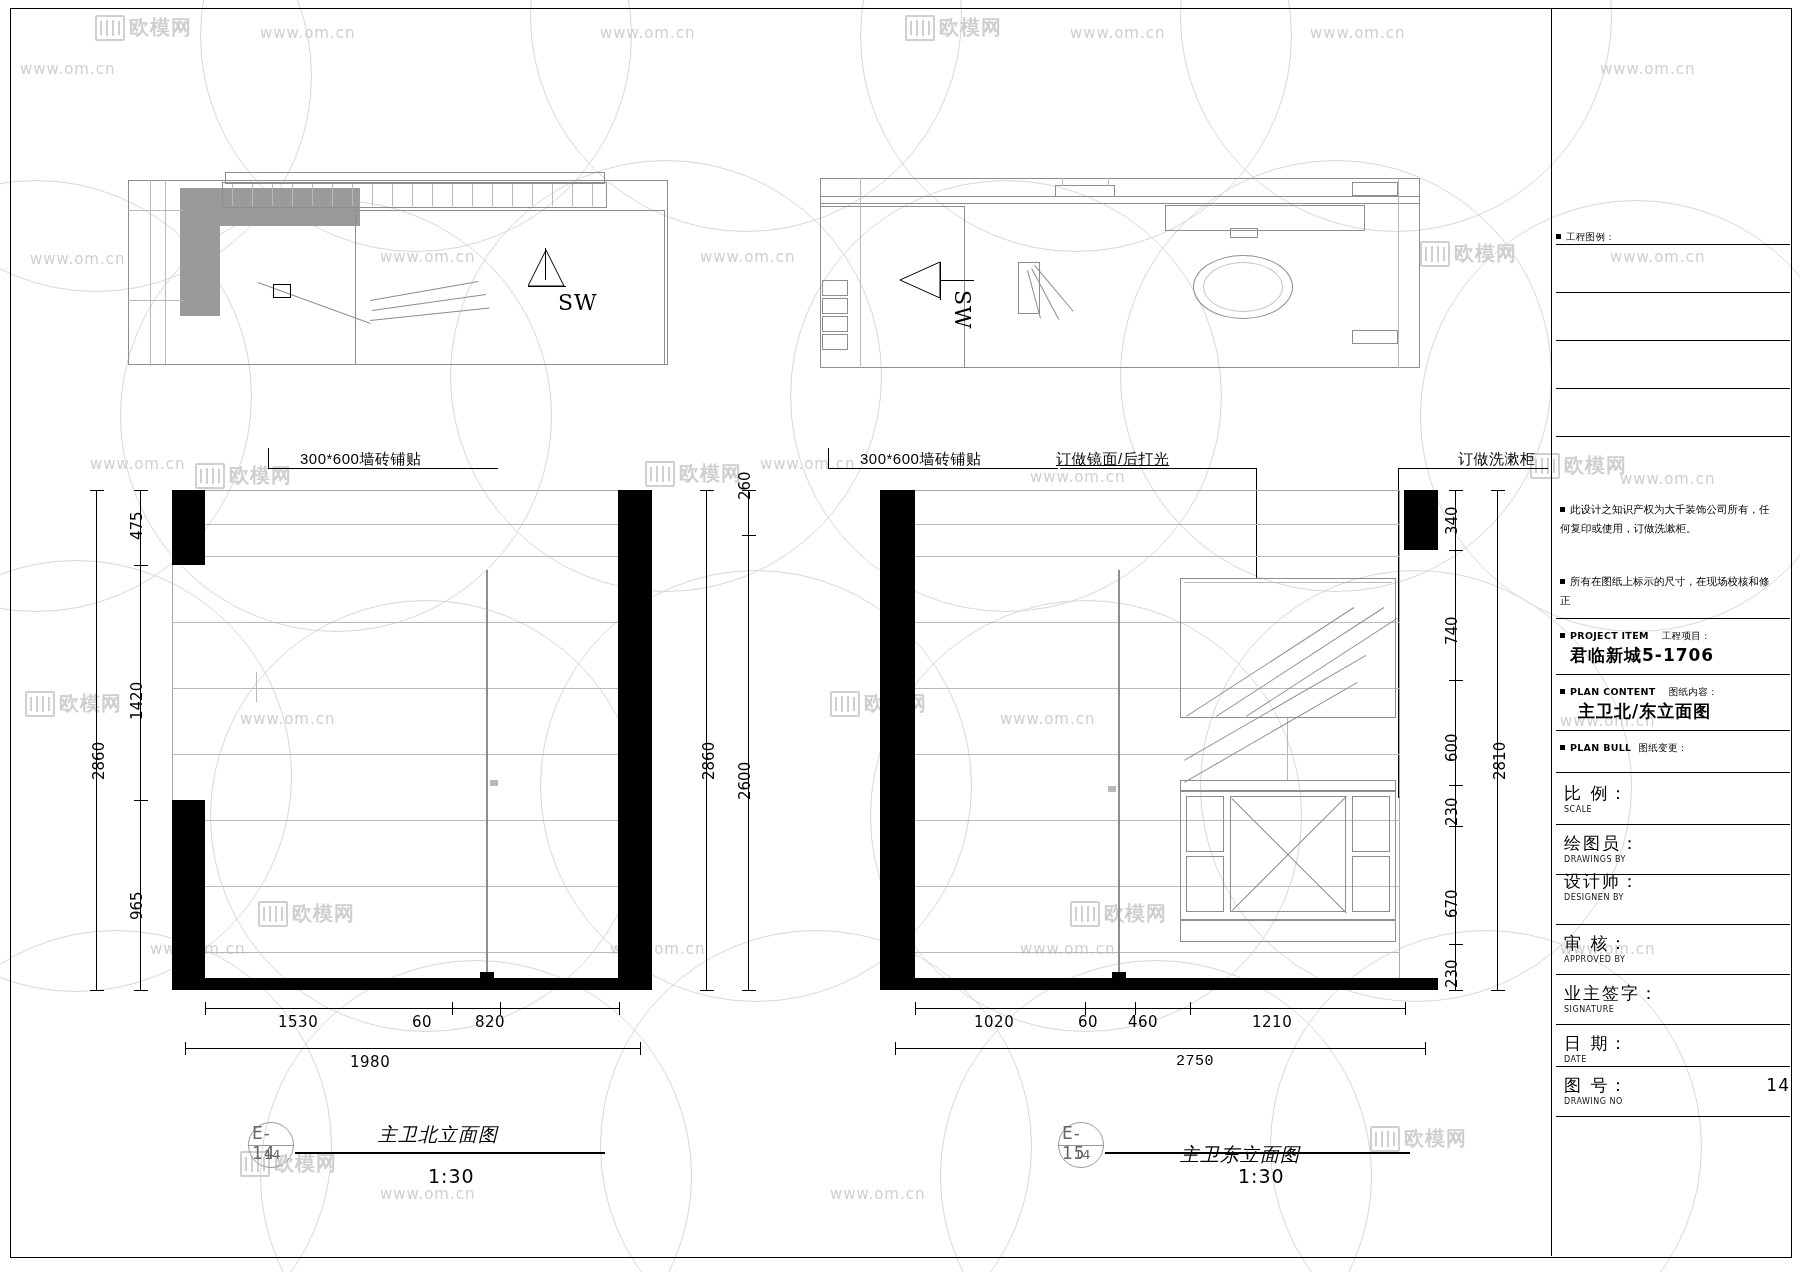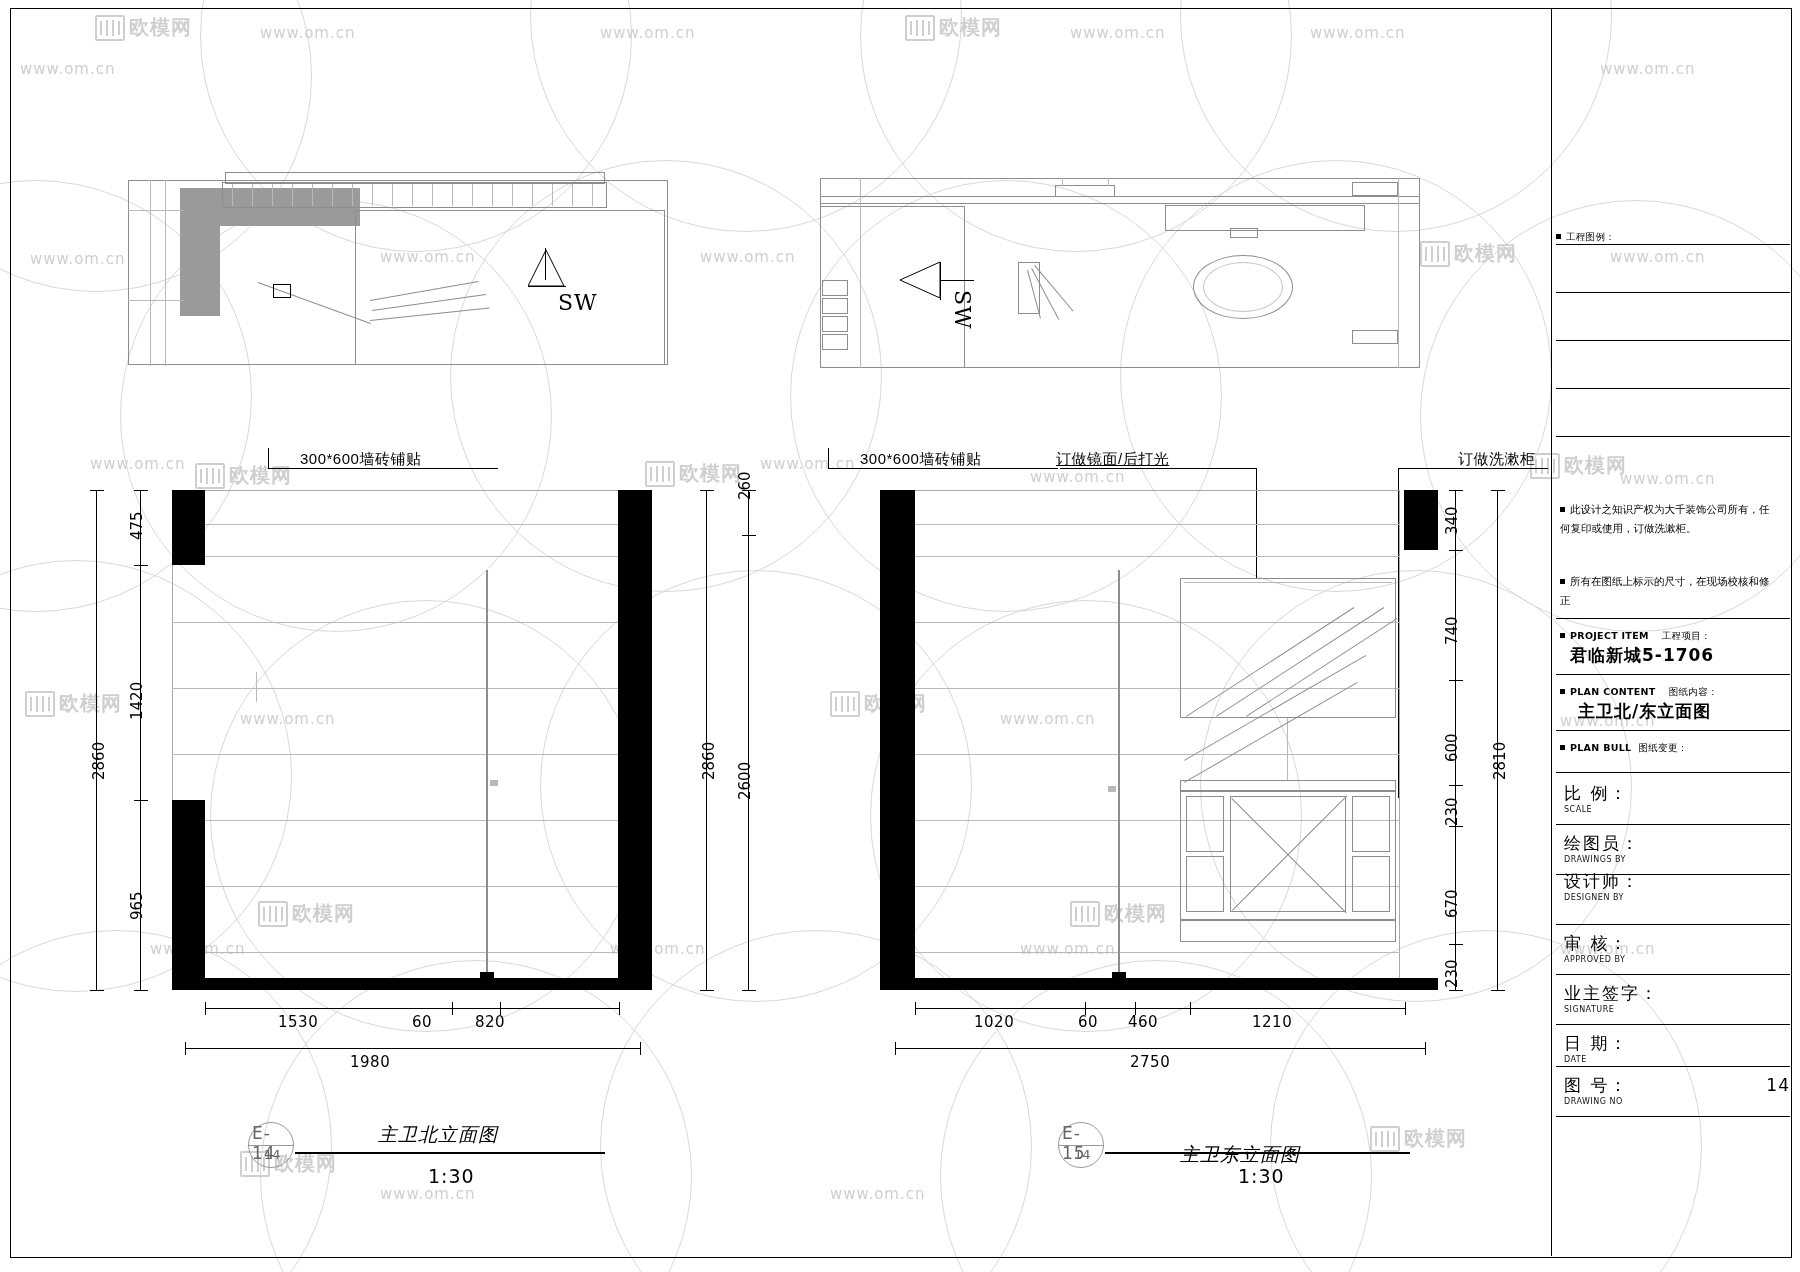--- a/index.html
+++ b/index.html
@@ -542,21 +542,21 @@
       <div class="ln" style="left:1135px; top:1002px; width:1px; height:13px;"></div>
       <div class="ln" style="left:1190px; top:1002px; width:1px; height:13px;"></div>
       <div class="ln" style="left:1405px; top:1002px; width:1px; height:13px;"></div>
       <div class="dim" style="left:962px; top:1013px;margin-left:12px;">1020</div>
       <div class="dim" style="left:1078px; top:1013px;">60</div>
       <div class="dim" style="left:1128px; top:1013px;">460</div>
       <div class="dim" style="left:1252px; top:1013px;">1210</div>
       <div class="ln" style="left:895px; top:1048px; width:530px; height:1px;"></div>
       <div class="ln" style="left:895px; top:1042px; width:1px; height:13px;"></div>
       <div class="ln" style="left:1425px; top:1042px; width:1px; height:13px;"></div>
-      <div class="dim" style="left:1130px; top:1053px;">2750</div>
+      <div class="dim" style="left:1176px; top:1053px;font-family:Liberation Mono, monospace;">2750</div>
 
       <div class="cap-circle" style="left:1058px; top:1122px;"></div>
       <div class="ln" style="left:1058px; top:1145px; width:46px; height:1px; background:#999;"></div>
       <div class="cap-code" style="left:1062px; top:1123px;">E-15</div>
       <div class="cap-num" style="left:1074px; top:1147px;">14</div>
       <div class="cap-title" style="left:1180px; top:1122px;margin-top:20px;">主卫东立面图</div>
       <div class="ln" style="left:1105px; top:1152px; width:305px; height:2px;"></div>
       <div class="cap-scale" style="left:1238px; top:1165px;">1:30</div>
     </div>
 

